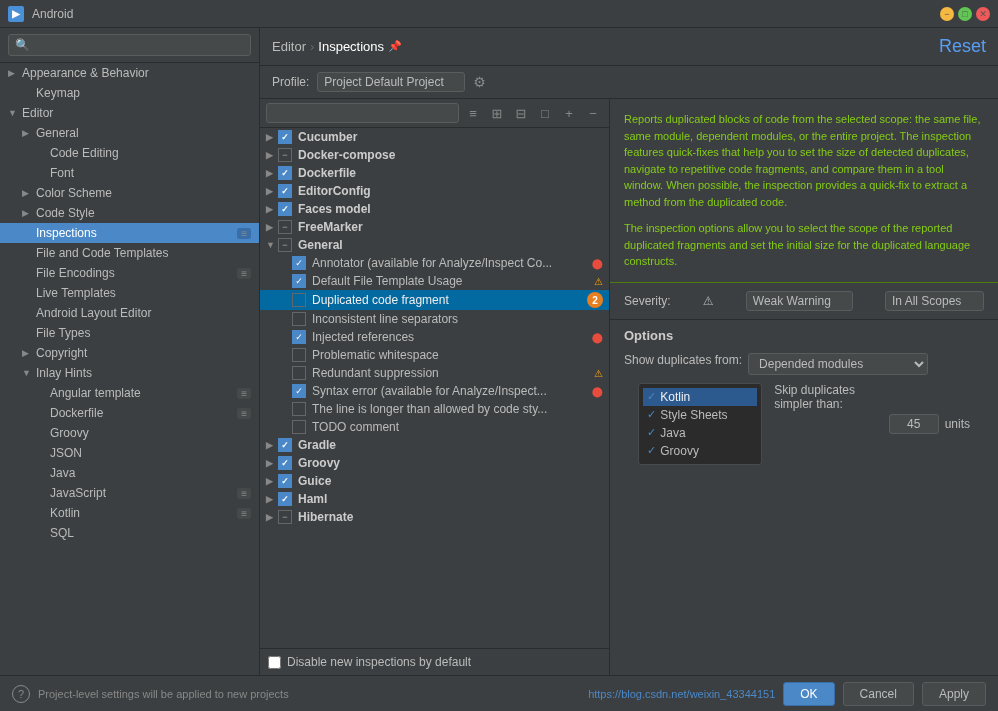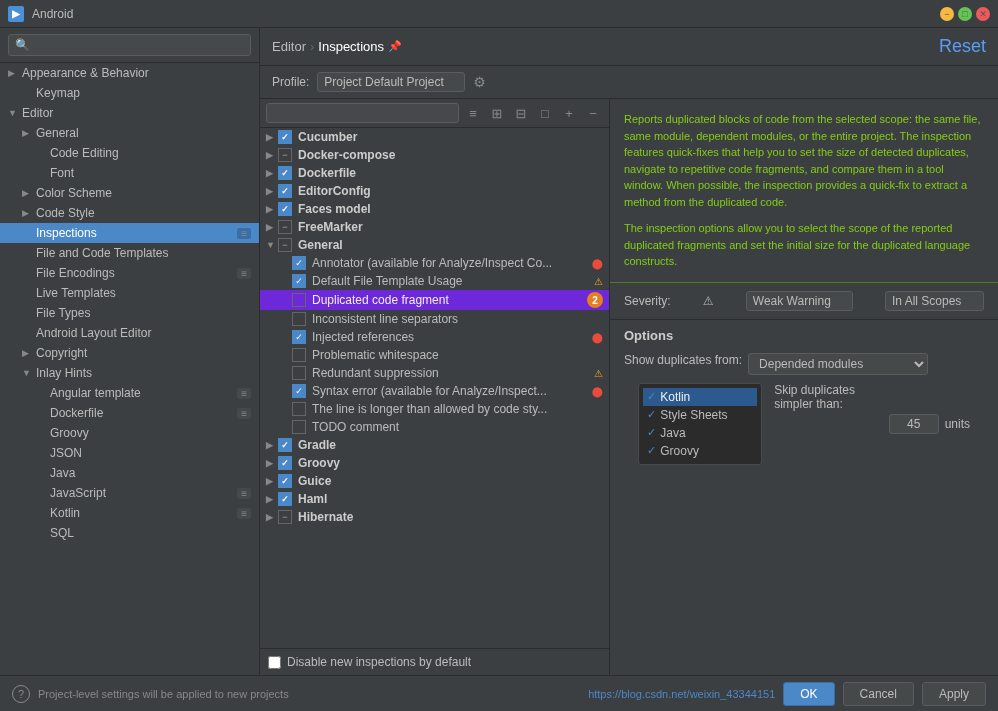--- a/index.html
+++ b/index.html
@@ -238,21 +238,21 @@
     .insp-tree::-webkit-scrollbar-thumb { background: #555; }
 
     .insp-item {
       display: flex;
       align-items: center;
       padding: 2px 6px;
       cursor: pointer;
       font-size: 12px;
       color: #bbb;
     }
-    .insp-item.selected { background: #6d28d9; color: #eee; }
+    .insp-item.selected { background: #0369a1; color: #eee; }
     .insp-item.group { font-weight: bold; color: #ccc; }
     .insp-item.sub { padding-left: 20px; }
 
     .insp-check {
       width: 14px; height: 14px;
       border: 1px solid #666;
       margin-right: 6px;
       flex-shrink: 0;
       display: flex; align-items: center; justify-content: center;
       font-size: 9px;
@@ -539,27 +539,27 @@
 
       <div class="tree-item">
         <span class="tree-indent"></span>
         <span class="tree-arrow"></span>
         <span class="tree-label">Live Templates</span>
       </div>
 
       <div class="tree-item">
         <span class="tree-indent"></span>
         <span class="tree-arrow"></span>
+        <span class="tree-label">Android Layout Editor</span>
+      </div>
+
+      <div class="tree-item">
+        <span class="tree-indent"></span>
+        <span class="tree-arrow"></span>
         <span class="tree-label">File Types</span>
-      </div>
-
-      <div class="tree-item">
-        <span class="tree-indent"></span>
-        <span class="tree-arrow"></span>
-        <span class="tree-label">Android Layout Editor</span>
       </div>
 
       <div class="tree-item">
         <span class="tree-indent"></span>
         <span class="tree-arrow">▶</span>
         <span class="tree-label">Copyright</span>
       </div>
 
       <div class="tree-item">
         <span class="tree-indent"></span>

